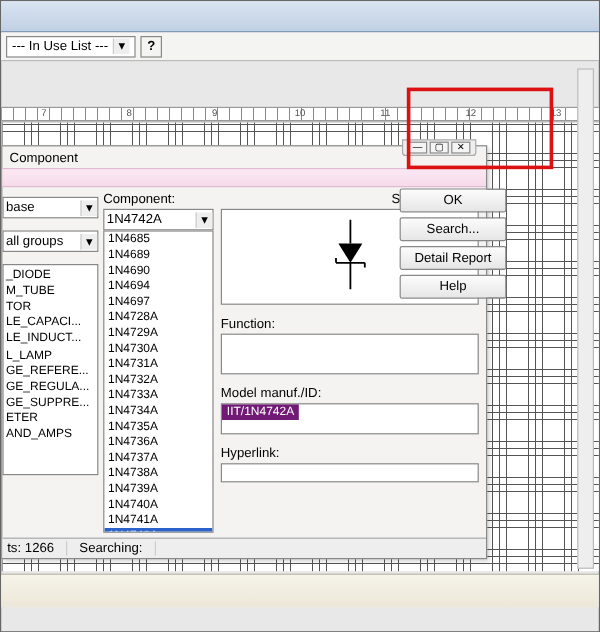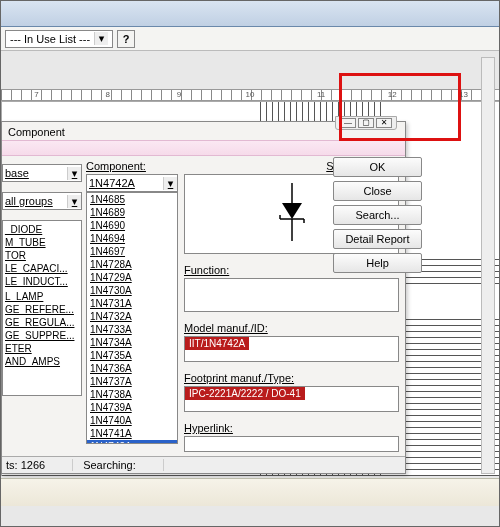--- a/index.html
+++ b/index.html
@@ -132,21 +132,20 @@
     height: 16px;
     background: linear-gradient(#fbe8f3,#f6dbea);
     border-top: 1px solid #e2b9d2;
     border-bottom: 1px solid #e2b9d2;
     margin-bottom: 2px;
   }
   .dlg-body {
     display: flex;
     padding: 2px 4px 4px 0;
     gap: 4px;
-    text-decoration: underline;
   }
   
   .left-col {
     width: 80px;
     flex-shrink: 0;
   }
   .left-col .row-combo {
     margin: 4px 0 10px 0;
   }
   .left-list {
@@ -218,21 +217,21 @@
   }
   .field-row {
     margin-top: 10px;
   }
   .sel-field {
     border: 1px solid #888;
     background: #fff;
     height: 26px;
   }
   .sel-field .hl {
-    background: #b91c1c; color: #fff;
+    background: #701a75; color: #fff;
     padding: 1px 4px;
     font-size: 10px;
     display: inline-block;
   }
   .hyper-box {
     border: 1px solid #888; background: #fff;
     height: 16px;
   }
   
   .btn-col {
@@ -252,21 +251,21 @@
     border-radius: 2px;
   }
   .status-row {
     display: flex;
     border-top: 1px solid #aaa;
     background: #eee;
     padding: 2px 4px;
     font-size: 11px;
     gap: 10px;
   }
-  .status-row > div { border-right: 1px solid #ccc; padding-right: 27px; }
+  .status-row > div { border-right: 1px solid #ccc; padding-right: 10px; }
   .scrollbar-v {
     position: absolute;
     top: 56px; right: 4px; bottom: 52px;
     width: 14px;
     background: #eee;
     border: 1px solid #bbb;
     z-index: 5;
   }
 </style>
 </head>
@@ -305,21 +304,20 @@
   <div style="position:absolute;top:120px;right:97px;z-index:41">
     <div class="dlg-titlebar">
       <span>—</span>
       <span>▢</span>
       <span>✕</span>
     </div>
   </div>
 
   <div class="btn-col">
     <div class="btn">OK</div>
-    <div class="btn">Close</div>
     <div class="btn">Search...</div>
     <div class="btn">Detail Report</div>
     <div class="btn">Help</div>
   </div>
 
   <div class="dialog">
     <div class="dlg-caption">Component</div>
     <div class="dlg-pink"></div>
 
     <div class="dlg-body">
@@ -403,26 +401,20 @@
           <div class="func-box"></div>
         </div>
 
         <div class="field-row">
           <div class="lbl">Model manuf./ID:</div>
           <div class="sel-field">
             <span class="hl">IIT/1N4742A</span>
           </div>
         </div>
 
-        <div class="field-row">
-          <div class="lbl">Footprint manuf./Type:</div>
-          <div class="sel-field">
-            <span class="hl">IPC-2221A/2222 / DO-41</span>
-          </div>
-        </div>
 
         <div class="field-row">
           <div class="lbl">Hyperlink:</div>
           <div class="hyper-box"></div>
         </div>
       </div>
     </div>
 
     <div class="status-row">
       <div>ts: 1266</div>

